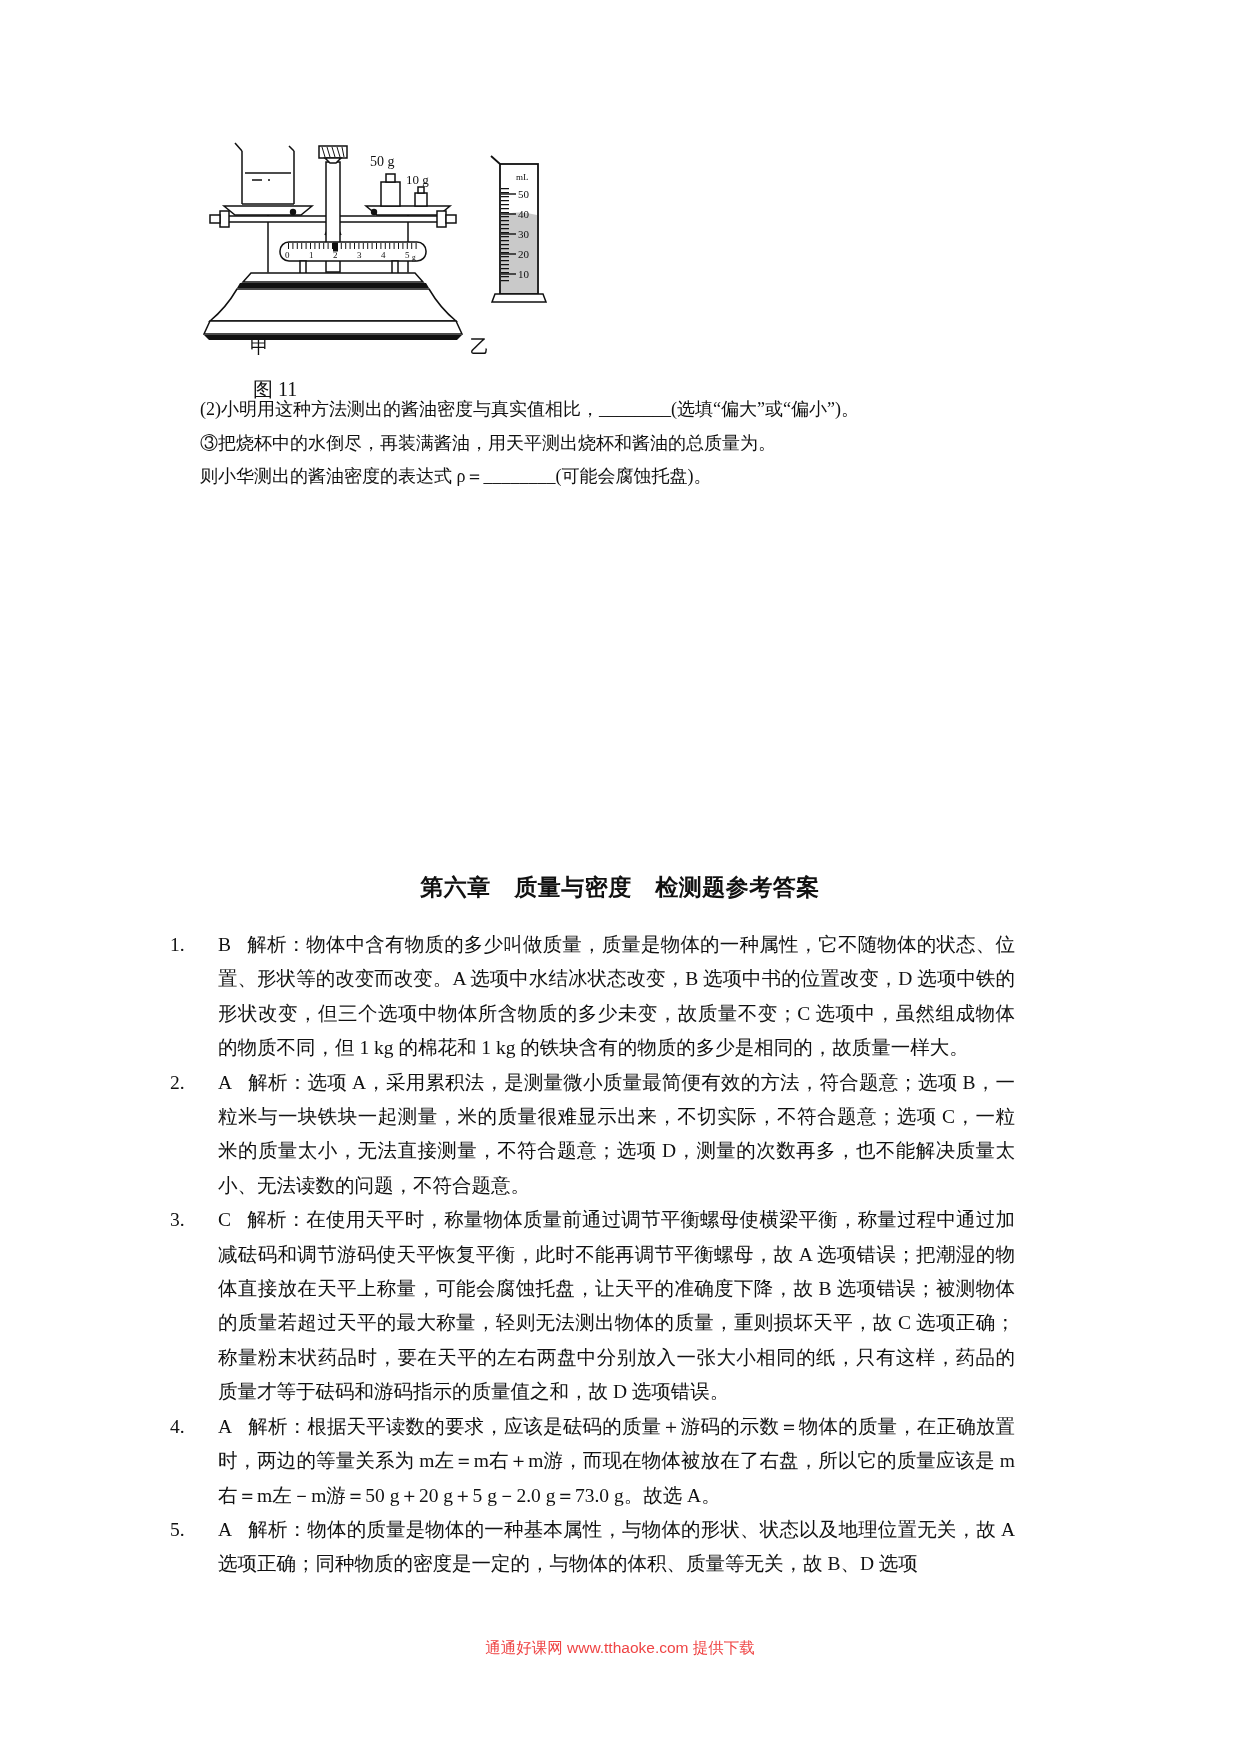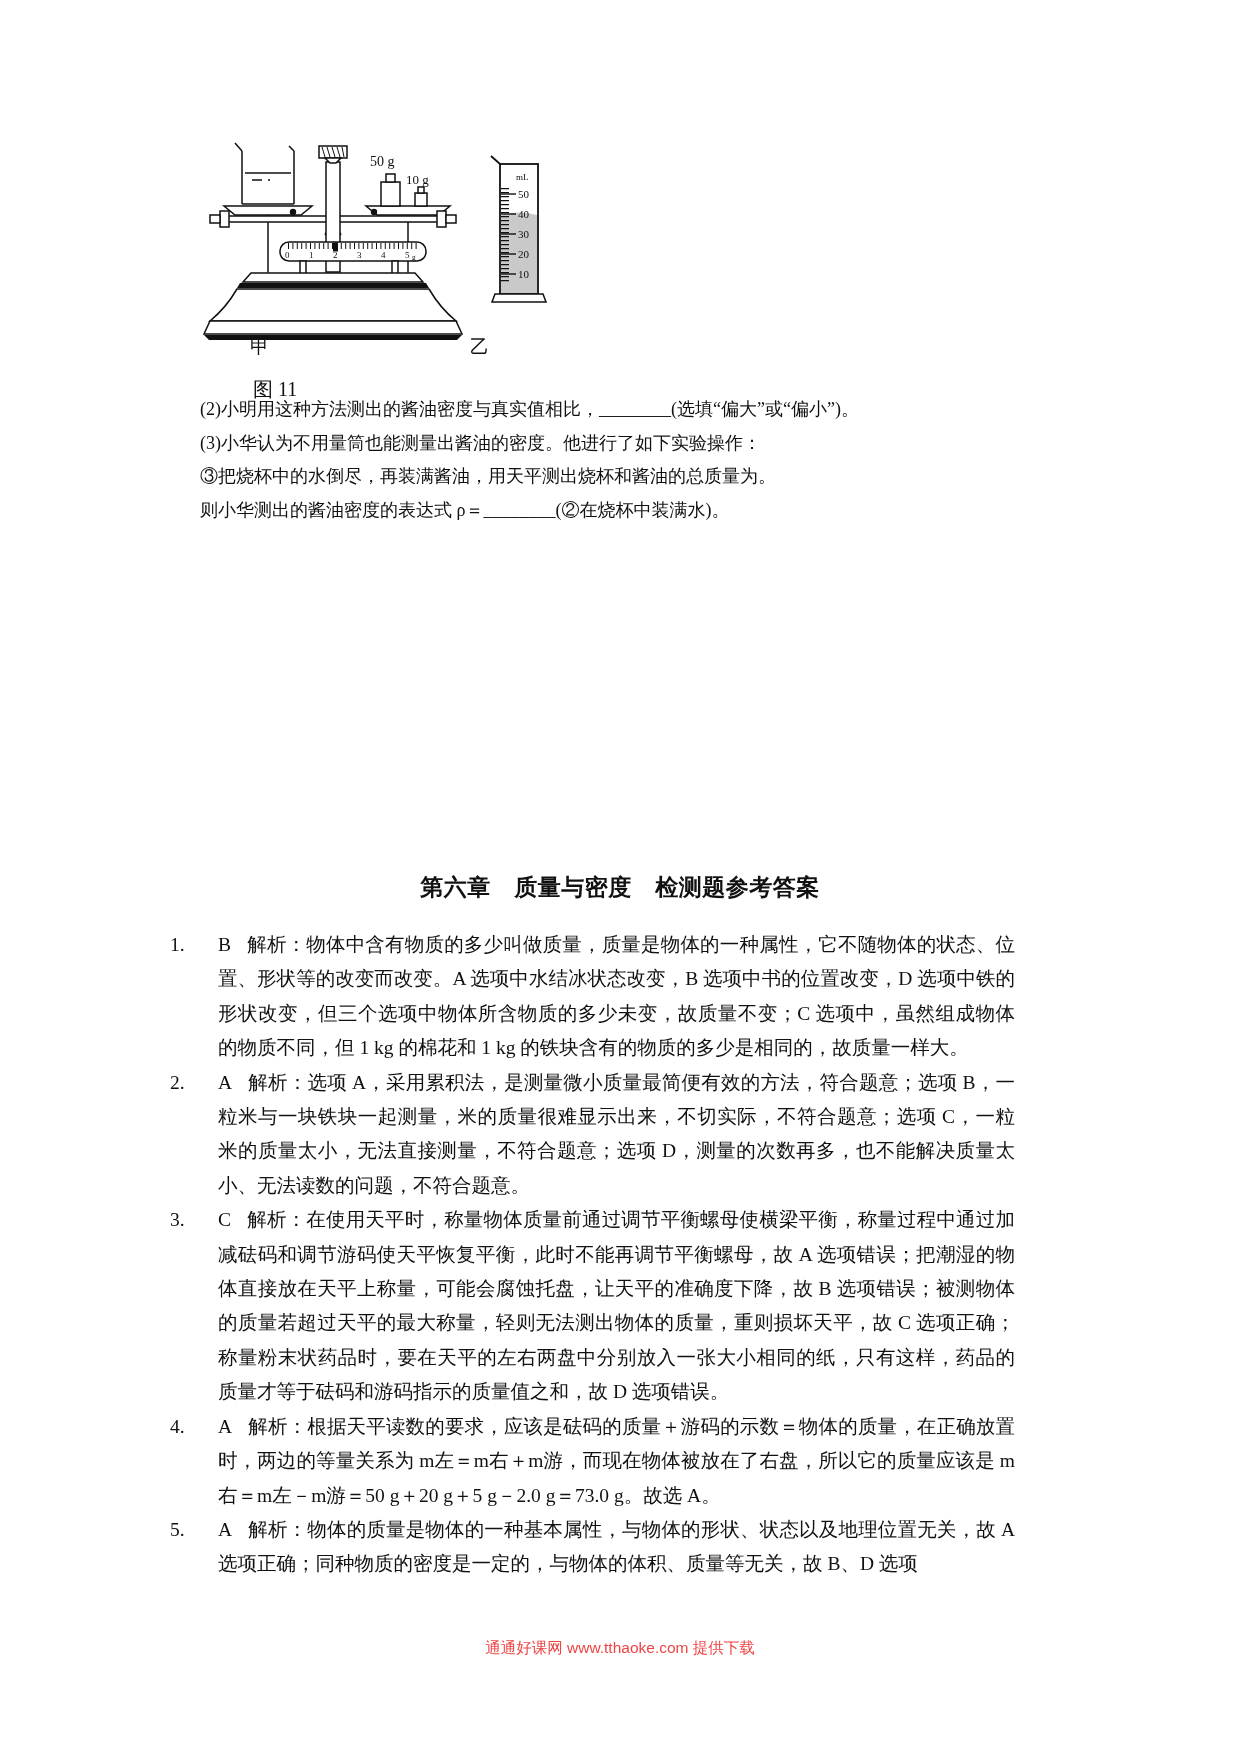--- a/index.html
+++ b/index.html
@@ -139,23 +139,22 @@
         <path d="M317,178 L365,178 L368,186 L314,186 Z" fill="#fff" stroke="#111" stroke-width="1.5"></path>
         <text x="292" y="237" font-size="19">乙</text>
       </g>
     </svg>
   </div>
 
   <div class="fig-caption">图 11</div>
 
   <div class="q-block">
     <div class="q-line">(2)小明用这种方法测出的酱油密度与真实值相比，________(选填“偏大”或“偏小”)。</div>
-    <div class="q-line">(3)小华认为不用量筒也能测量出酱油的密度。他进行了如下实验操作：</div>
     <div class="q-line">③把烧杯中的水倒尽，再装满酱油，用天平测出烧杯和酱油的总质量为。</div>
-    <div class="q-line">则小华测出的酱油密度的表达式 ρ＝________(②在烧杯中装满水)。</div>
+    <div class="q-line">则小华测出的酱油密度的表达式 ρ＝________(可能会腐蚀托盘)。</div>
   </div>
 
   <div class="heading">第六章　质量与密度　检测题参考答案</div>
 
   <div class="answers">
     <div class="ans-item">
       <div class="ans-num">1.</div>
       <div class="ans-body"><span class="ans-letter">B</span><span>解析：物体中含有物质的多少叫做质量，质量是物体的一种属性，它不随物体的状态、位置、形状等的改变而改变。A 选项中水结冰状态改变，B 选项中书的位置改变，D 选项中铁的形状改变，但三个选项中物体所含物质的多少未变，故质量不变；C 选项中，虽然组成物体的物质不同，但 1 kg 的棉花和 1 kg 的铁块含有的物质的多少是相同的，故质量一样大。</span></div>
     </div>
     <div class="ans-item">

